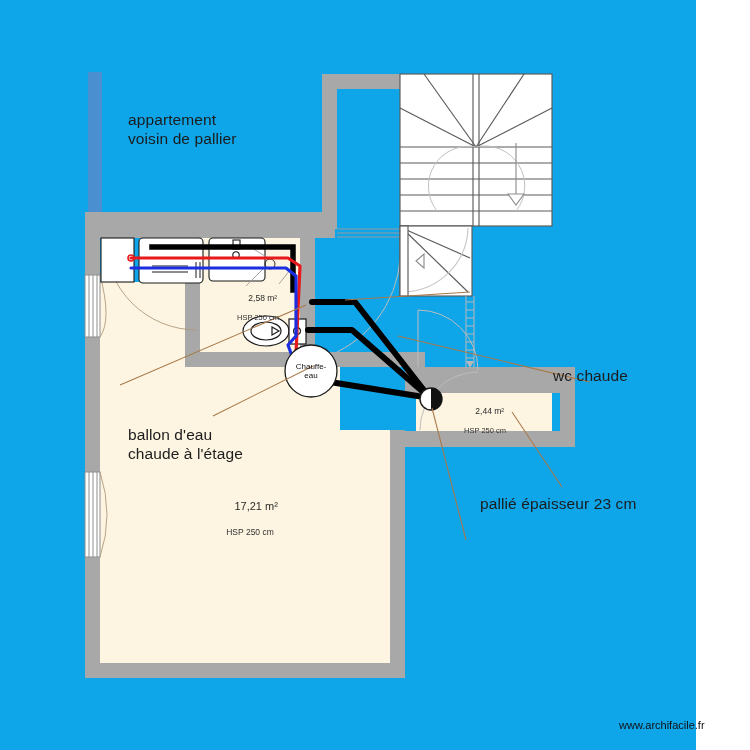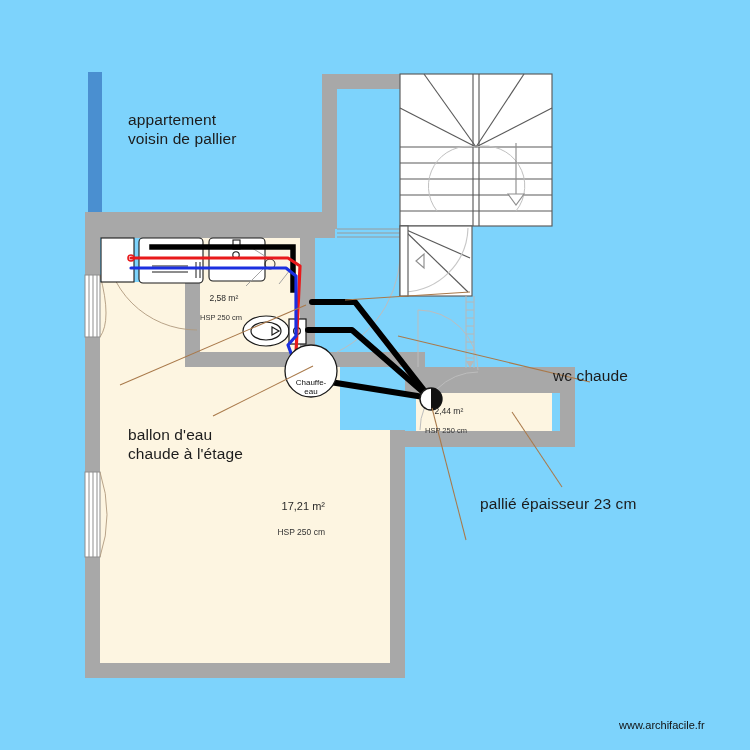--- a/index.html
+++ b/index.html
@@ -1,24 +1,24 @@
 <!DOCTYPE html>
 <html><head>
 <meta charset="utf-8">
 <title>Plan</title>
 <style>
   html,body{margin:0;padding:0;background:#ffffff;}
   body{width:750px;height:750px;overflow:hidden;
        font-family:"Liberation Sans","DejaVu Sans",sans-serif;color:#1a1a1a;}
-  #stage{position:relative;width:750px;height:750px;background:#7dd3fc;}
+  #stage{position:relative;width:696px;height:750px;background:#0ea5e9;}
   #plan-svg{position:absolute;left:0;top:0;width:750px;height:750px;}
   .anno{position:absolute;font-size:15.5px;line-height:19px;color:#1c1c1c;
         white-space:pre;letter-spacing:0.1px;}
-  .area-big{position:absolute;font-size:11px;line-height:13px;text-align:right;color:#2a2a2a;white-space:pre;}
-  .area-sml{position:absolute;font-size:8.5px;line-height:10px;text-align:left;color:#2a2a2a;white-space:pre;}
+  .area-big{position:absolute;font-size:11px;line-height:13px;text-align:center;color:#2a2a2a;white-space:pre;}
+  .area-sml{position:absolute;font-size:8.5px;line-height:10px;text-align:center;color:#2a2a2a;white-space:pre;}
   .hsp{font-size:7.5px;display:block;color:#333;}
   .hsp-b{font-size:8.5px;display:block;color:#333;}
   .ce-lbl{position:absolute;font-size:8px;line-height:9px;text-align:center;color:#111;white-space:pre;}
   .wmark{position:absolute;font-size:11px;color:#111;}
 </style>
 </head>
 <body>
 
 <div id="stage">
 
@@ -222,18 +222,18 @@
   <div class="area-sml" style="left:425px; top:396px; width:120px;">
     <span>2,44 m²</span>
     <span class="hsp">HSP 250 cm</span>
   </div>
 
   <div class="area-big" style="left:175px; top:487px; width:150px;">
     <span>17,21 m²</span>
     <span class="hsp-b">HSP 250 cm</span>
   </div>
 
-  <div class="ce-lbl" style="left:287px; top:362px; width:48px;margin-top:16px;">Chauffe-
+  <div class="ce-lbl" style="left:287px; top:362px; width:48px;">Chauffe-
 eau</div>
 
   <div class="wmark" style="left:619px; top:719px;">www.archifacile.fr</div>
 
 </div>
 
 </body></html>

